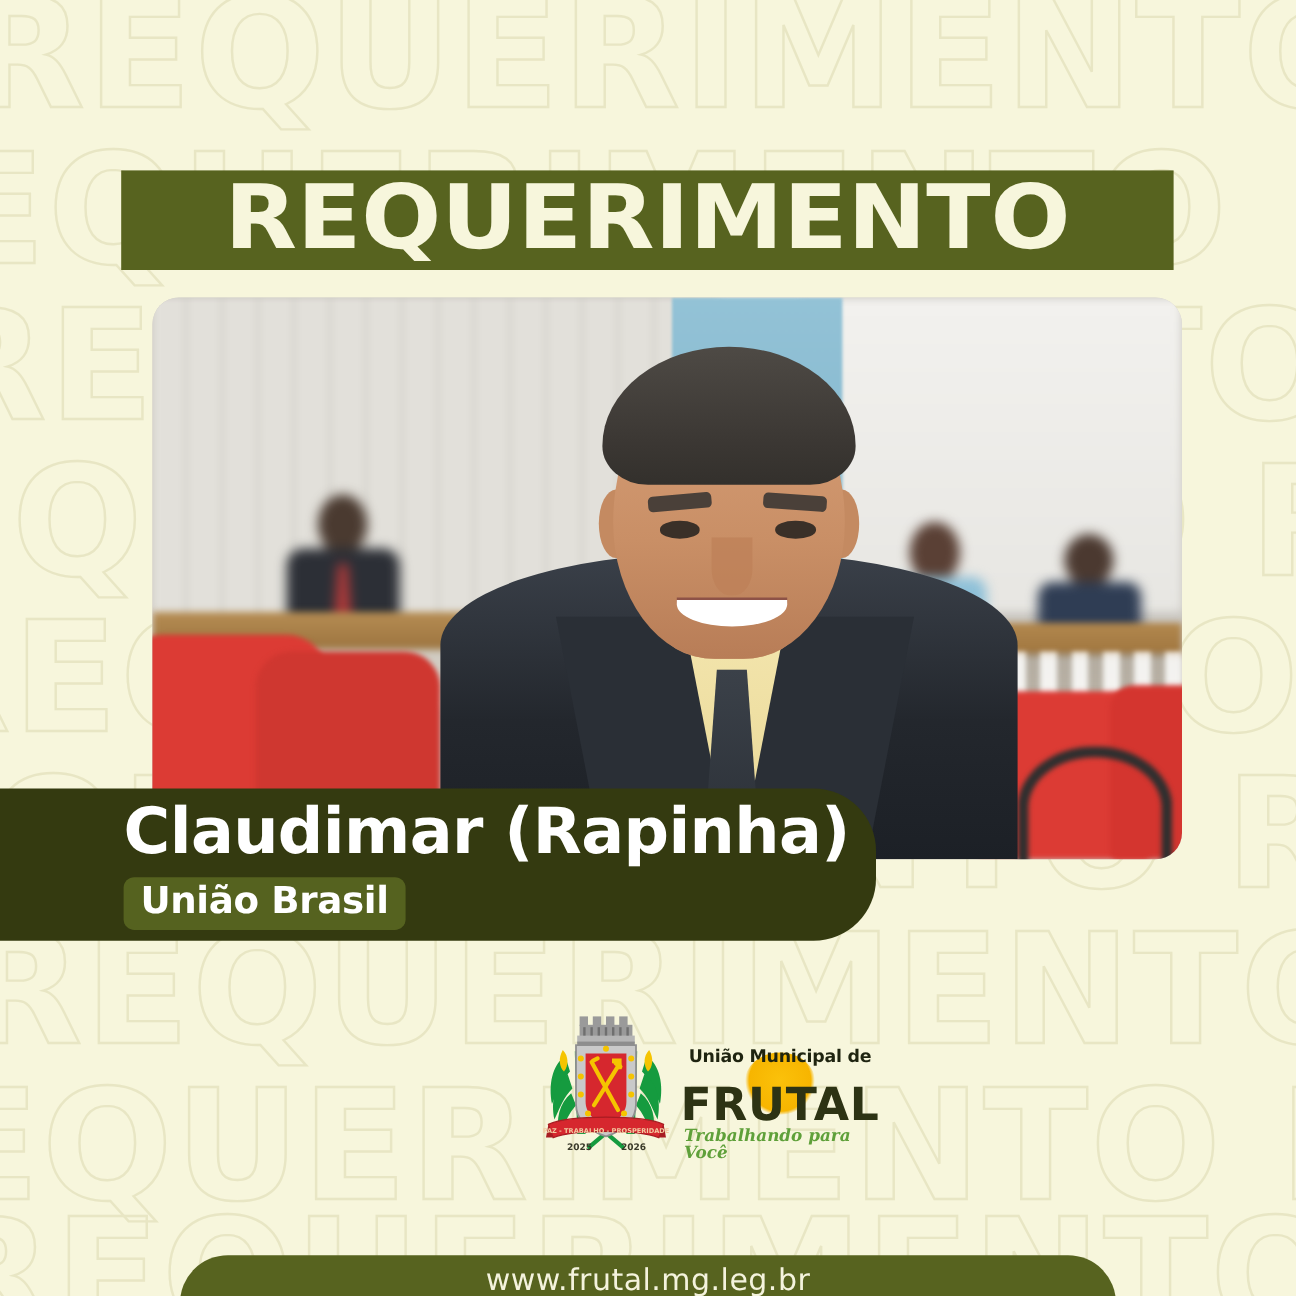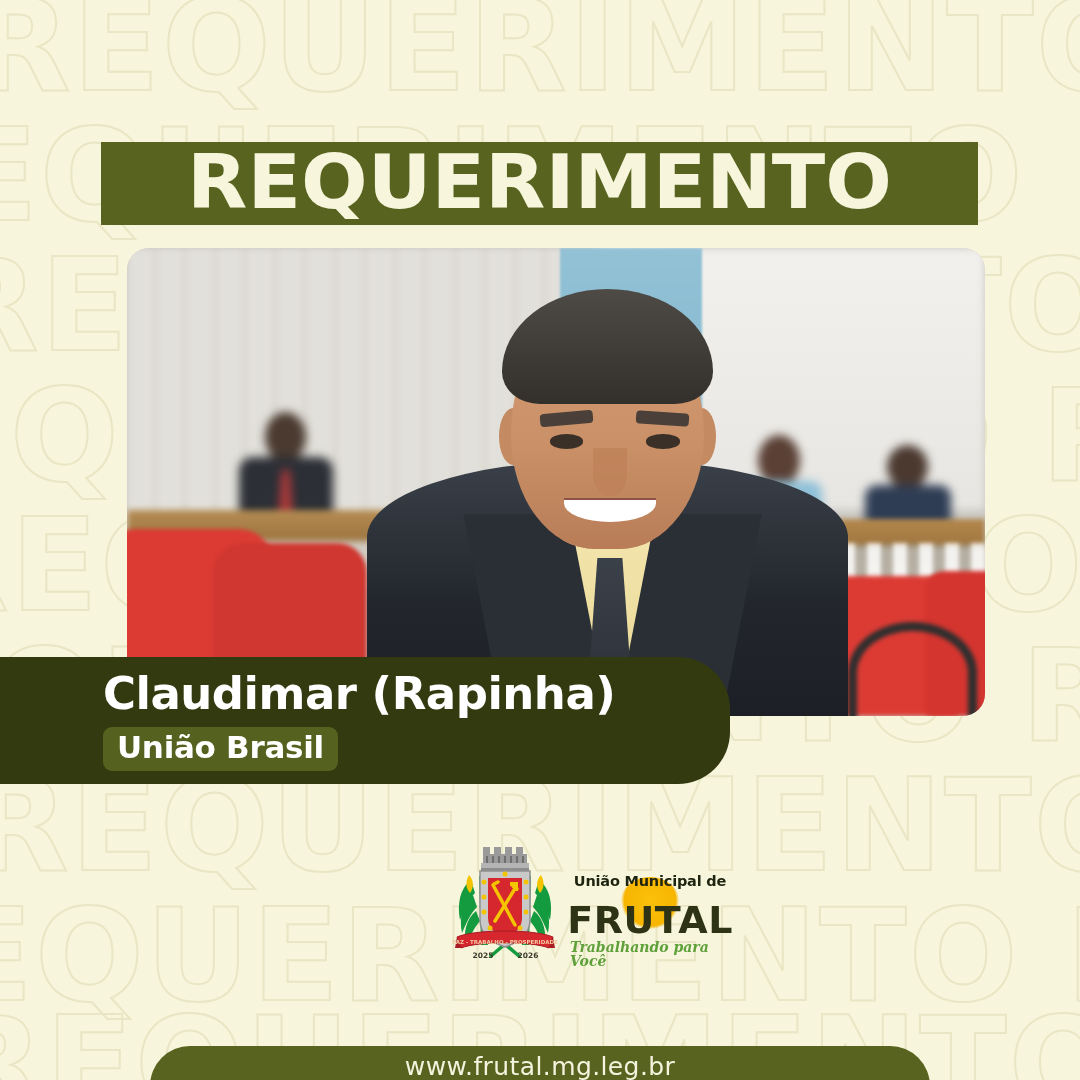--- a/index.html
+++ b/index.html
@@ -217,21 +217,21 @@
     border-radius: 0 52px 52px 0;
     display: flex;
     flex-direction: column;
     justify-content: center;
     padding-left: 113px;
     box-sizing: border-box;
   }
   .name-text {
     font-family: "DejaVu Sans", sans-serif;
     font-weight: 700;
-    font-size: 45px;
+    font-size: 53px;
     line-height: 1;
     color: #ffffff;
     letter-spacing: -0.5px;
     margin-bottom: 11px;
   }
   .party-badge {
     align-self: flex-start;
     background: #55621f;
     border-radius: 9px;
     padding: 5px 14px 8px 14px;

